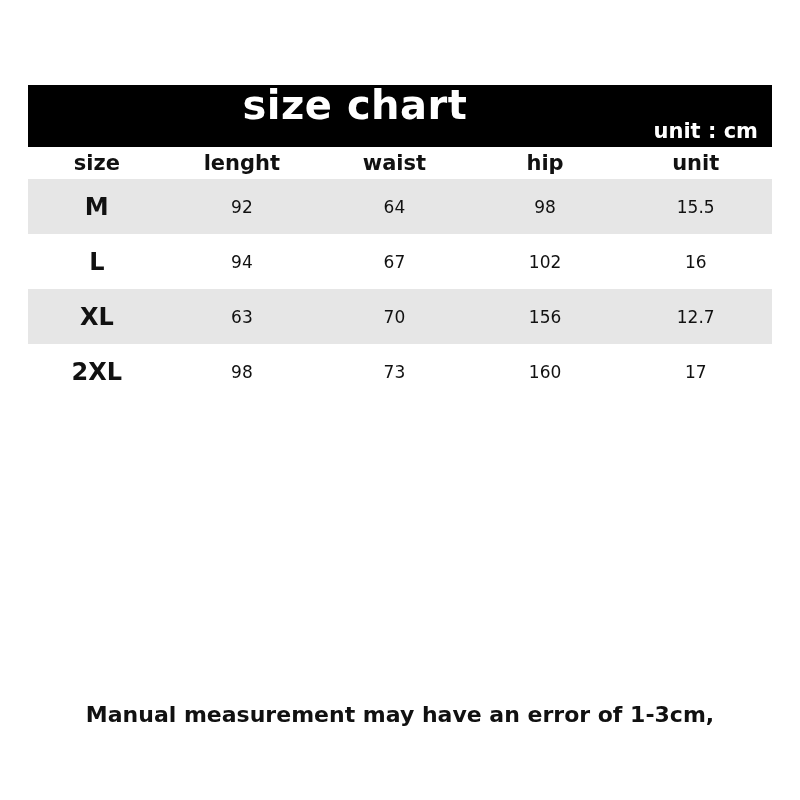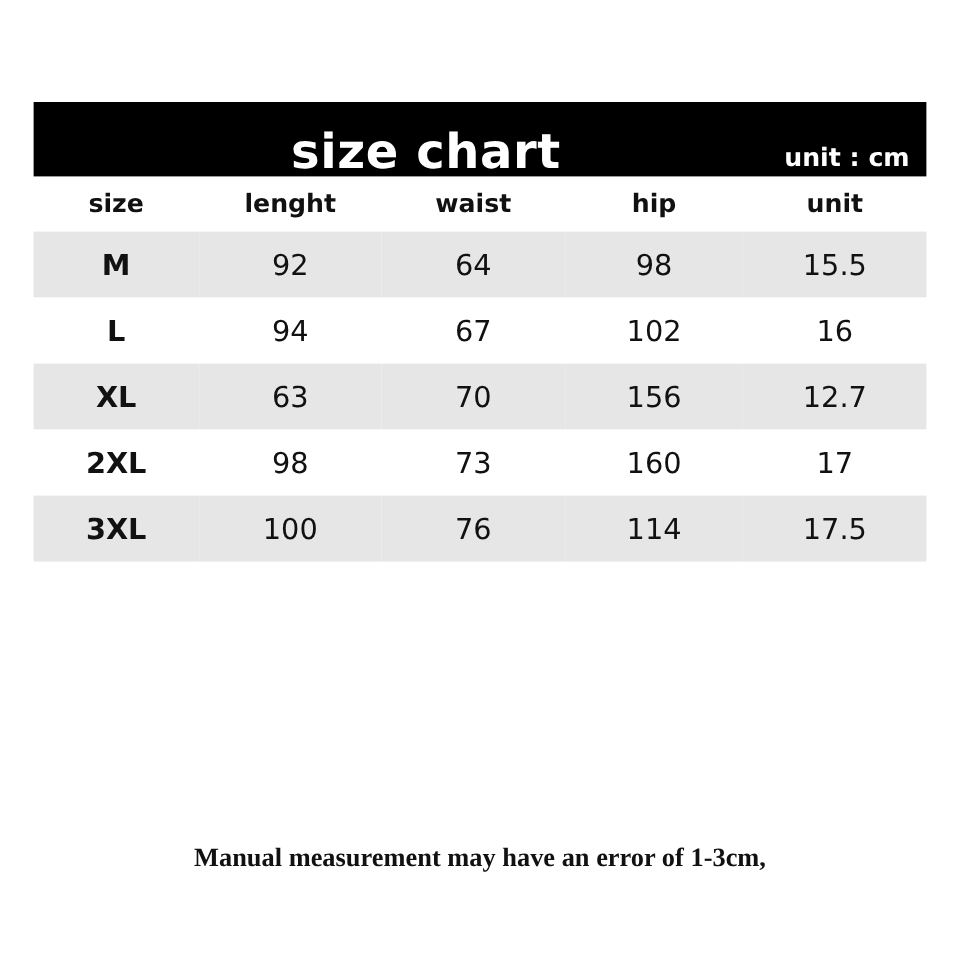--- a/index.html
+++ b/index.html
@@ -24,21 +24,21 @@
     left: 28px;
     top: 85px;
     width: 744px;
   }
   
   .header-band {
     position: relative;
     background: #000000;
     height: 62px;
     display: flex;
-    align-items: flex-end;
+    align-items: flex-start;
     justify-content: center;
   }
   .chart-title {
     color: #ffffff;
     font-size: 40px;
     font-weight: bold;
     letter-spacing: 0.5px;
     line-height: 1;
     transform: translateX(-45px);
   }
@@ -52,31 +52,31 @@
   }
   
   table.size-table {
     width: 100%;
     border-collapse: collapse;
     table-layout: fixed;
   }
   table.size-table th,
   table.size-table td {
     text-align: center;
-    font-size: 24px;
+    font-size: 17px;
     color: #111111;
     padding: 0;
     height: 55px;
     vertical-align: middle;
   }
   table.size-table thead th {
     background: #ffffff;
     font-weight: bold;
     font-size: 21px;
-    height: 46px;
+    height: 32px;
   }
   table.size-table tbody tr.shaded td {
     background: #e6e6e6;
   }
   table.size-table tbody tr.plain td {
     background: #ffffff;
   }
   table.size-table tbody td.size-col {
     font-weight: bold;
     font-size: 24px;
@@ -85,21 +85,21 @@
     position: absolute;
     left: 0;
     right: 0;
     top: 614px;
     text-align: center;
     font-size: 22px;
     font-weight: bold;
     color: #111111;
     line-height: 1.45;
   }
-  .note-line { display: block; font-family: Liberation Serif, serif; }
+  .note-line { display: block; }
 </style>
 </head>
 <body>
 
 <div class="page">
 
   <div class="chart-wrap">
 
     <div class="header-band">
       <div class="chart-title">size chart</div>
@@ -145,27 +145,20 @@
           <td>156</td>
           <td>12.7</td>
         </tr>
         <tr class="plain">
           <td class="size-col">2XL</td>
           <td>98</td>
           <td>73</td>
           <td>160</td>
           <td>17</td>
         </tr>
-        <tr class="shaded">
-          <td class="size-col">3XL</td>
-          <td>100</td>
-          <td>76</td>
-          <td>114</td>
-          <td>17.5</td>
-        </tr>
       </tbody>
     </table>
 
     <div class="note">
       <span class="note-line">Manual measurement may have an error of 1-3cm,</span>
     </div>
 
   </div>
 </div>
 

